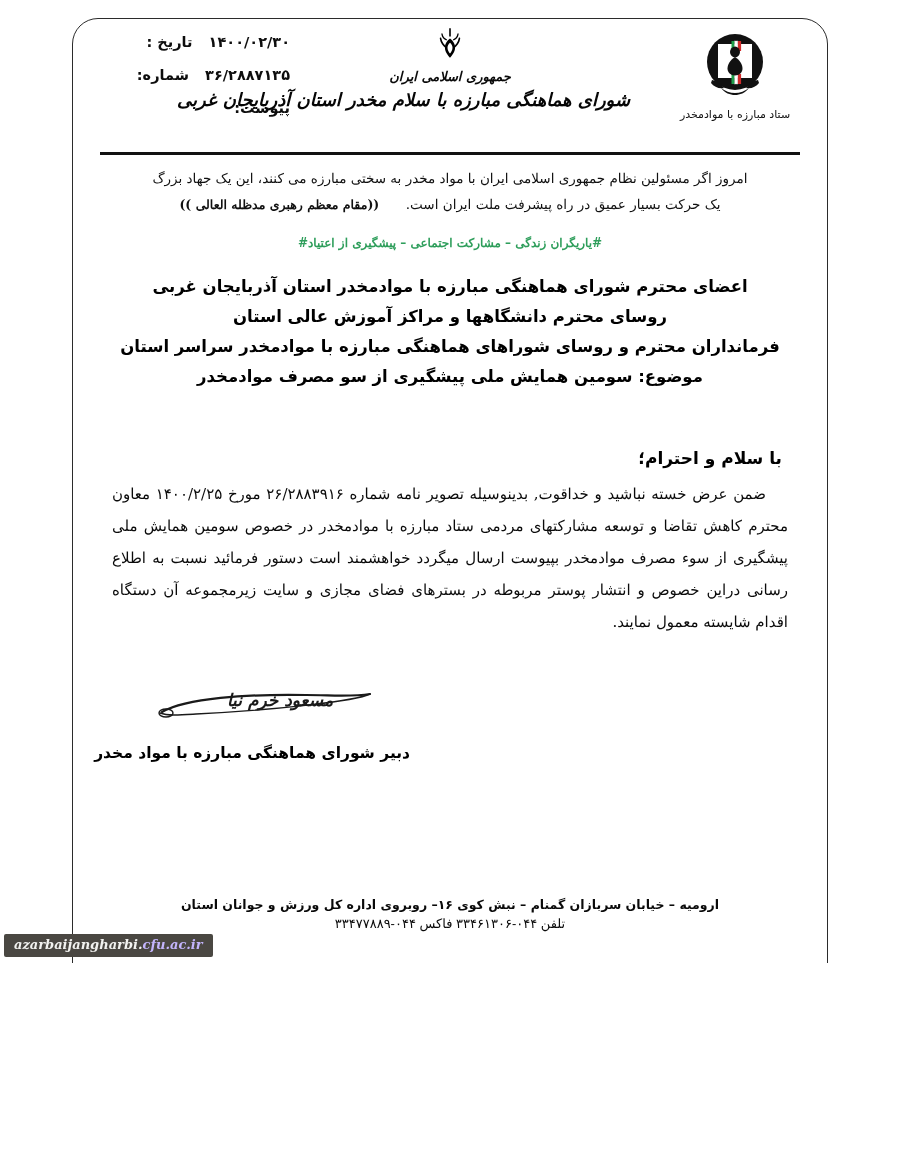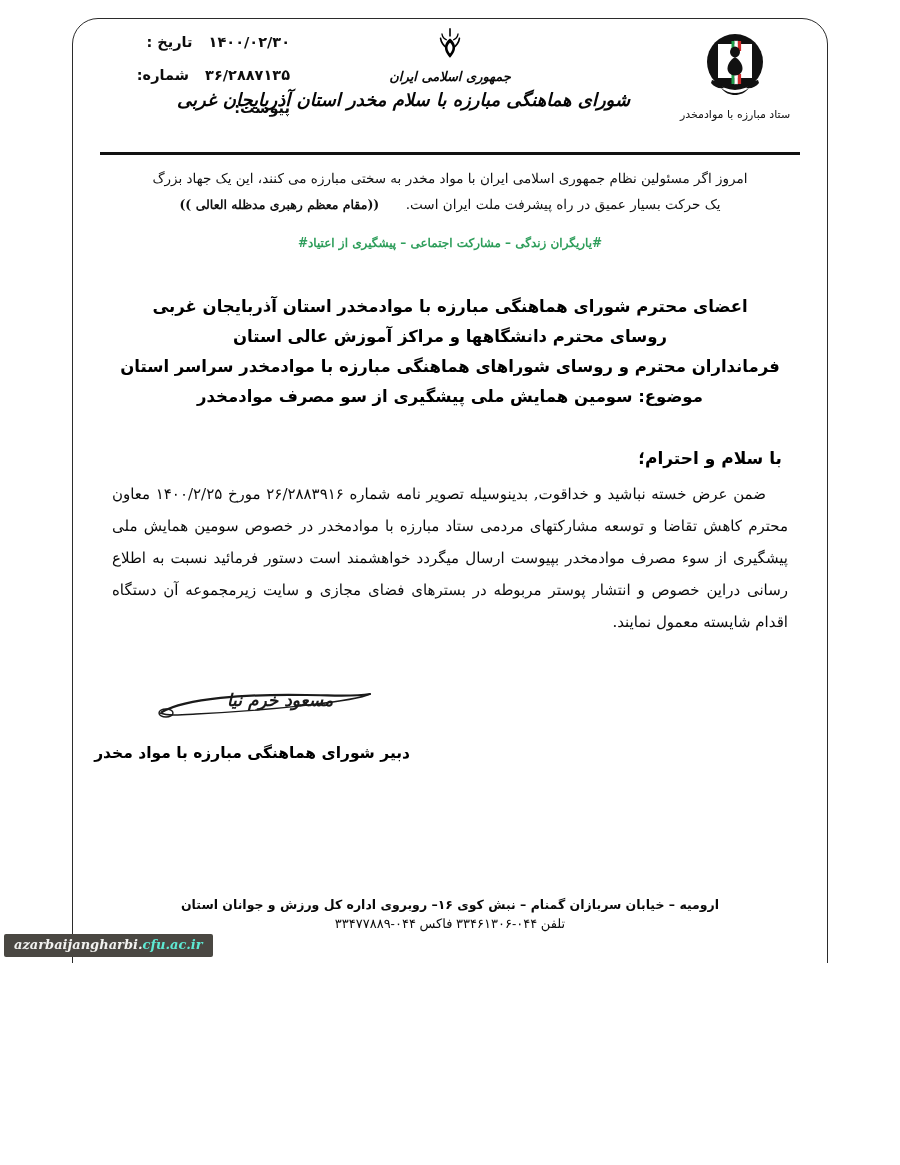--- a/index.html
+++ b/index.html
@@ -138,21 +138,21 @@
     font-family: "DejaVu Serif", "Liberation Serif", serif;
     font-size: 12px;
     font-weight: bold;
     color: #2e9e5b;
     white-space: nowrap;
   }
 
   
   .addressees {
     position: absolute;
-    left: 110px; top: 292px;
+    left: 110px; top: 272px;
     width: 680px;
     direction: rtl;
     text-align: center;
   }
   .addr-line {
     font-family: "DejaVu Sans", sans-serif;
     font-size: 16.5px;
     font-weight: bold;
     color: #000;
     line-height: 30px;
@@ -251,21 +251,21 @@
     border-radius: 2px;
     direction: ltr;
     font-family: "DejaVu Serif", "Liberation Serif", serif;
     font-style: italic;
     font-weight: bold;
     font-size: 13px;
     line-height: 14px;
     white-space: nowrap;
   }
   .wm-a { color: #f2f2f0; }
-  .wm-b { color: #5eead4; }
+  .wm-b { color: #c4b5fd; }
 </style>
 </head>
 <body>
 
 <div id="page">
 
   <div class="frame"></div>
 
   <div class="header">
 

